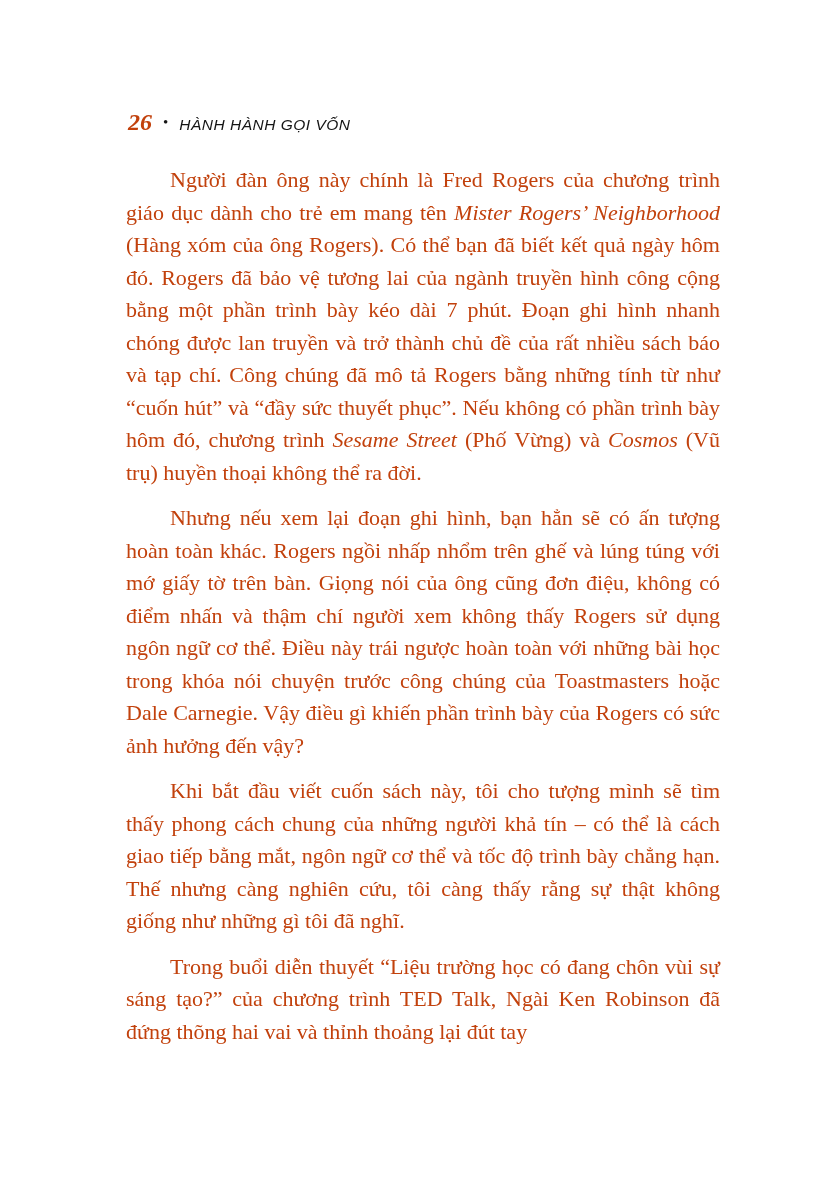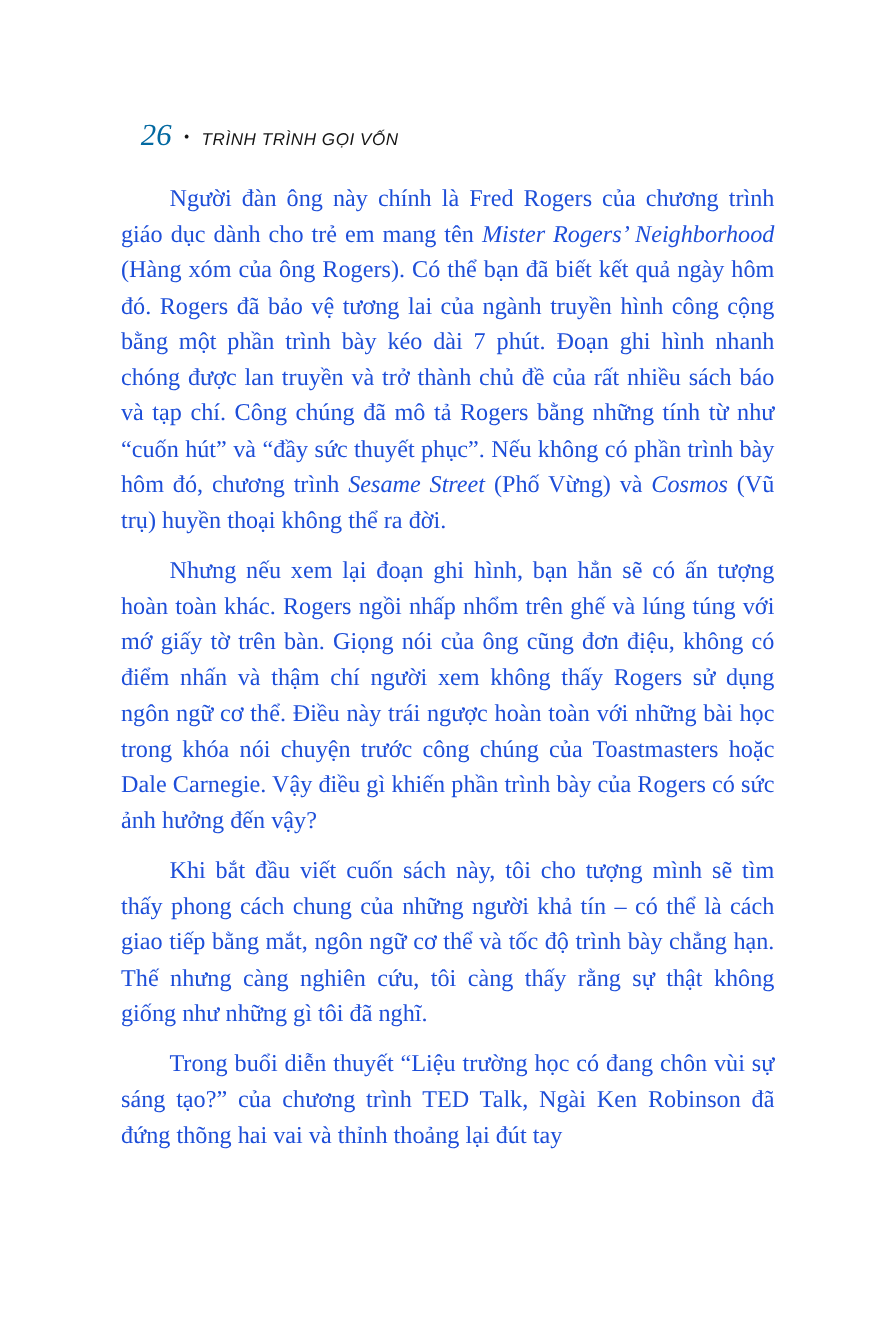--- a/index.html
+++ b/index.html
@@ -21,66 +21,67 @@
     position: absolute;
     left: 128px;
     top: 110px;
     display: flex;
     align-items: baseline;
     gap: 11px;
     white-space: nowrap;
   }
   .page-num {
     font-style: italic;
-    font-size: 28px;
+    font-size: 24px;
     line-height: 1;
-    color: #0369a1;
+    color: #c2410c;
+    font-weight: bold;
   }
   .header-bullet {
     font-size: 15px;
     line-height: 1;
     position: relative;
     top: -3px;
     color: #151515;
   }
   .header-title {
     font-family: "Liberation Sans", sans-serif;
     font-style: italic;
     font-size: 15.5px;
     letter-spacing: 0.5px;
     line-height: 1;
     color: #151515;
   }
   .page-text {
     position: absolute;
-    left: 110px;
+    left: 126px;
     top: 164px;
     width: 594px;
     font-size: 22px;
     line-height: 32.5px;
     text-align: justify;
     text-justify: inter-word;
-    color: #1d4ed8;
+    color: #c2410c;
   }
   .para {
     margin: 0 0 13px 0;
     text-indent: 44px;
   }
   .para:last-child { margin-bottom: 4px; }
   .it { font-style: italic; }
 </style>
 </head>
 <body>
 
 <div class="book-page">
 
   <div class="running-header">
     <span class="page-num">26</span>
     <span class="header-bullet">•</span>
-    <span class="header-title">TRÌNH TRÌNH GỌI VỐN</span>
+    <span class="header-title">HÀNH HÀNH GỌI VỐN</span>
   </div>
 
   <div class="page-text">
       <p class="para"><span>Người đàn ông này chính là Fred Rogers của chương trình giáo dục dành cho trẻ em mang tên </span><span class="it">Mister Rogers’ Neighborhood</span><span> (Hàng xóm của ông Rogers). Có thể bạn đã biết kết quả ngày hôm đó. Rogers đã bảo vệ tương lai của ngành truyền hình công cộng bằng một phần trình bày kéo dài 7 phút. Đoạn ghi hình nhanh chóng được lan truyền và trở thành chủ đề của rất nhiều sách báo và tạp chí. Công chúng đã mô tả Rogers bằng những tính từ như “cuốn hút” và “đầy sức thuyết phục”. Nếu không có phần trình bày hôm đó, chương trình </span><span class="it">Sesame Street</span><span> (Phố Vừng) và </span><span class="it">Cosmos</span><span> (Vũ trụ) huyền thoại không thể ra đời.</span></p>
       <p class="para"><span>Nhưng nếu xem lại đoạn ghi hình, bạn hẳn sẽ có ấn tượng hoàn toàn khác. Rogers ngồi nhấp nhổm trên ghế và lúng túng với mớ giấy tờ trên bàn. Giọng nói của ông cũng đơn điệu, không có điểm nhấn và thậm chí người xem không thấy Rogers sử dụng ngôn ngữ cơ thể. Điều này trái ngược hoàn toàn với những bài học trong khóa nói chuyện trước công chúng của Toastmasters hoặc Dale Carnegie. Vậy điều gì khiến phần trình bày của Rogers có sức ảnh hưởng đến vậy?</span></p>
       <p class="para"><span>Khi bắt đầu viết cuốn sách này, tôi cho tượng mình sẽ tìm thấy phong cách chung của những người khả tín – có thể là cách giao tiếp bằng mắt, ngôn ngữ cơ thể và tốc độ trình bày chẳng hạn. Thế nhưng càng nghiên cứu, tôi càng thấy rằng sự thật không giống như những gì tôi đã nghĩ.</span></p>
       <p class="para"><span>Trong buổi diễn thuyết “Liệu trường học có đang chôn vùi sự sáng tạo?” của chương trình TED Talk, Ngài Ken Robinson đã đứng thõng hai vai và thỉnh thoảng lại đút tay</span></p>
     </div>
 
 </div>

